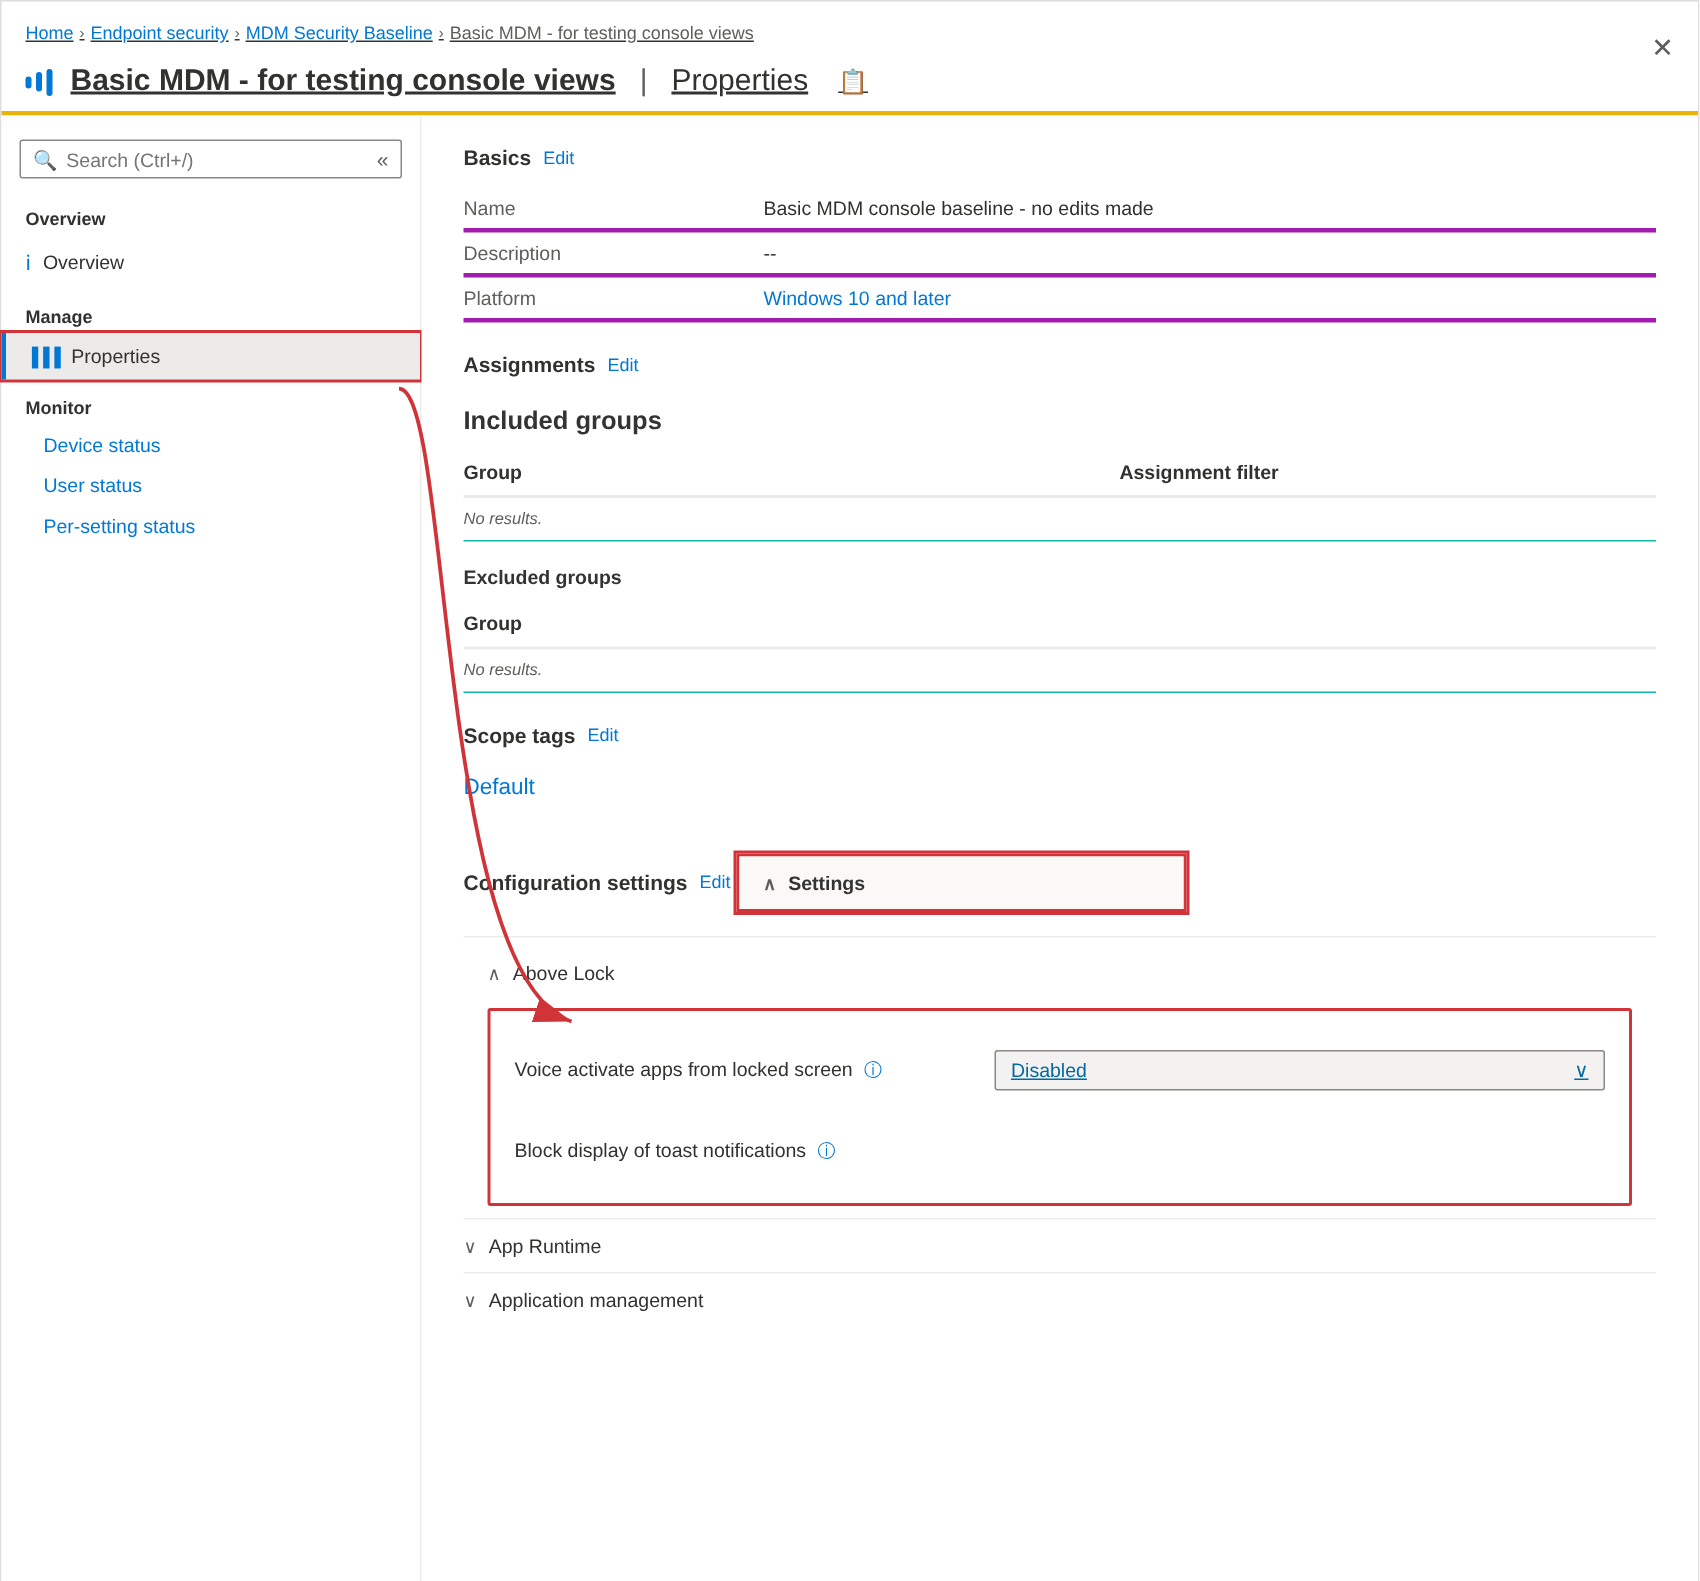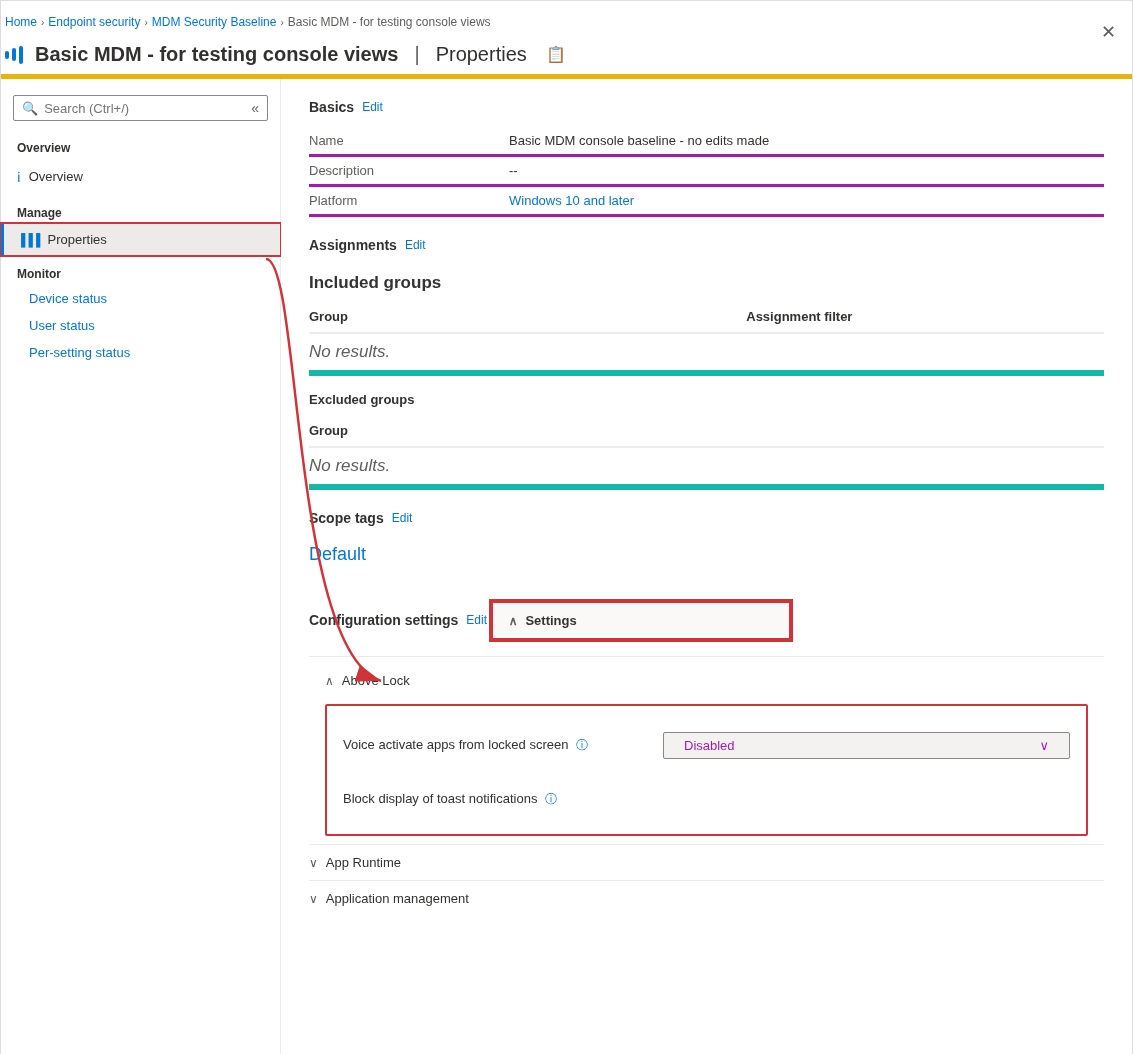--- a/index.html
+++ b/index.html
@@ -1,20 +1,20 @@
 <!DOCTYPE html>
 <html><head>
   <meta charset="utf-8">
   <style>
     * { box-sizing: border-box; margin: 0; padding: 0; }
     body { font-family: 'Segoe UI', Arial, sans-serif; font-size: 13px; background: #f3f2f1; color: #333; }
     .main-container { background: #fff; width: 1133px; min-height: 1054px; border: 1px solid #ddd; position: relative; }
 
     
-    .header { padding: 8px 16px 4px 4px; border-bottom: 5px solid #eab308; }
+    .header { padding: 8px 16px 4px 16px; border-bottom: 3px solid #eab308; text-decoration: underline; }
     .breadcrumb { font-size: 12px; color: #0078d4; display: flex; align-items: center; gap: 4px; padding: 6px 0; }
     .breadcrumb span { color: #0078d4; cursor: pointer; }
     .breadcrumb .sep { color: #605e5c; font-size: 10px; }
     .title-row { display: flex; align-items: center; gap: 12px; padding: 8px 0 4px 0; }
     .title-icon { display: flex; align-items: center; gap: 3px; }
     .title-bar { width: 4px; border-radius: 2px; }
     .title-bar-1 { height: 18px; background: #0078d4; }
     .title-bar-2 { height: 13px; background: #0078d4; }
     .title-bar-3 { height: 8px; background: #0078d4; }
     .page-title { font-size: 20px; font-weight: 600; color: #323130; }
@@ -46,38 +46,38 @@
     .edit-link { font-size: 12px; font-weight: 400; color: #0078d4; cursor: pointer; }
 
     .property-row { display: flex; padding: 6px 0; border-bottom: 3px solid #a21caf; }
     .property-label { width: 200px; color: #605e5c; font-size: 13px; }
     .property-value { flex: 1; font-size: 13px; color: #323130; }
     .property-value a { color: #0078d4; text-decoration: none; }
 
     .table-header { display: flex; padding: 8px 0; border-bottom: 2px solid #edebe9; }
     .table-col-group { width: 55%; font-weight: 600; font-size: 13px; color: #323130; }
     .table-col-filter { flex: 1; font-weight: 600; font-size: 13px; color: #323130; }
-    .table-row { padding: 8px 0; border-bottom: 6px solid #14b8a6; color: #605e5c; font-style: italic; font-size: 17px; }
-
-    .scope-tag { color: #0078d4; font-size: 18px; cursor: pointer; }
+    .table-row { padding: 8px 0; border-bottom: 1px solid #14b8a6; color: #605e5c; font-style: italic; font-size: 11px; }
+
+    .scope-tag { color: #0078d4; font-size: 15px; cursor: pointer; }
 
     
     .accordion-section { border: 1px solid #edebe9; margin-bottom: 2px; }
     .accordion-header { display: flex; align-items: center; gap: 8px; padding: 10px 16px; cursor: pointer; font-weight: 600; font-size: 13px; background: #faf9f8; }
     .accordion-chevron { font-size: 12px; color: #605e5c; }
     .sub-accordion-header { display: flex; align-items: center; gap: 8px; padding: 8px 16px; cursor: pointer; font-size: 13px; color: #323130; }
 
     
     .settings-box { border: 2px solid #d13438; border-radius: 2px; margin: 8px 16px; padding: 16px; }
     .setting-row { display: flex; align-items: center; padding: 10px 0; }
     .setting-label { flex: 0 0 320px; font-size: 13px; color: #323130; }
     .setting-label .info-icon { color: #0078d4; font-size: 12px; margin-left: 4px; cursor: pointer; }
     .setting-control { flex: 1; }
 
-    .dropdown-control { display: flex; align-items: center; border: 1px solid #8a8886; border-radius: 2px; padding: 5px 20px; background: #f3f2f1; width: 100%; justify-content: space-between; color: #a21caf; font-size: 13px; cursor: pointer; }
+    .dropdown-control { display: flex; align-items: center; border: 1px solid #8a8886; border-radius: 2px; padding: 5px 10px; background: #f3f2f1; width: 100%; justify-content: space-between; color: #0369a1; font-size: 13px; cursor: pointer; text-decoration: underline; }
 
     .toggle-control { display: flex; border: 1px solid #8a8886; border-radius: 20px; overflow: hidden; width: 240px; }
     .toggle-option { flex: 1; padding: 5px 12px; text-align: center; font-size: 13px; cursor: pointer; }
     .toggle-option.selected { background: #0078d4; color: #fff; border-radius: 20px; }
     .toggle-option.unselected { background: #fff; color: #605e5c; }
 
     
     .collapsed-section { display: flex; align-items: center; gap: 8px; padding: 10px 0; font-size: 13px; color: #323130; cursor: pointer; border-top: 1px solid #edebe9; }
     .collapsed-chevron { font-size: 12px; color: #605e5c; }
 

